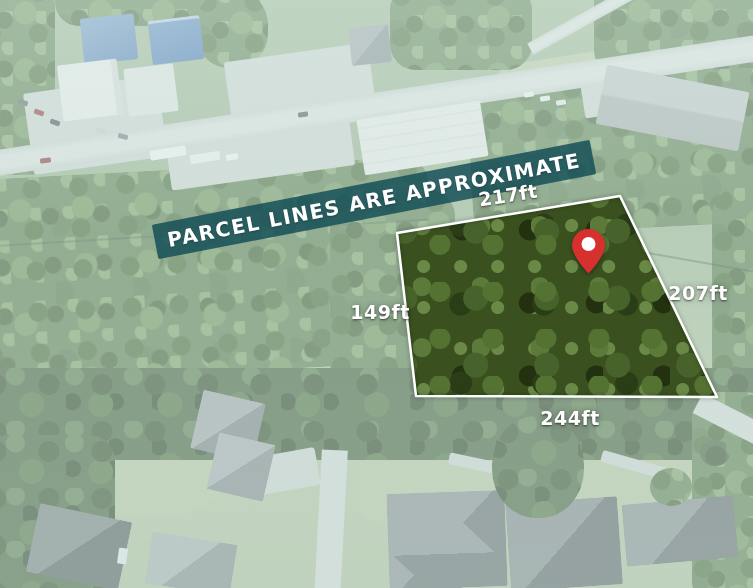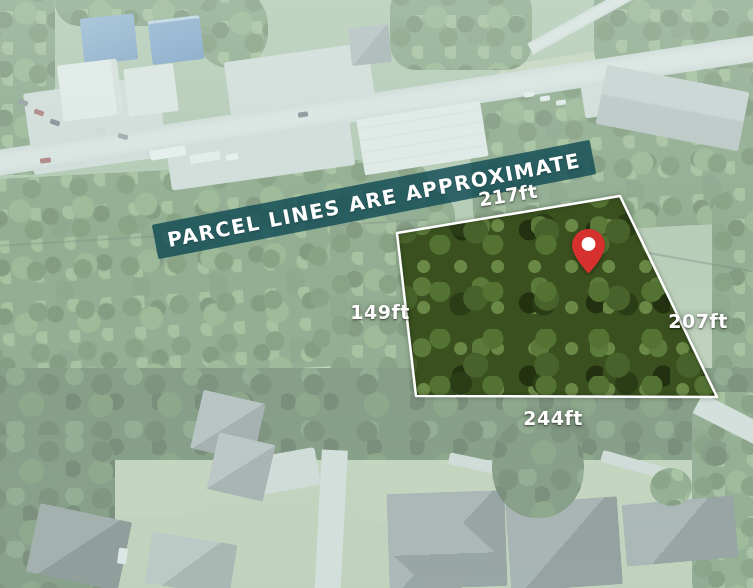--- a/index.html
+++ b/index.html
@@ -150,22 +150,22 @@
 
   <svg class="abs" style="left:0;top:0;filter:drop-shadow(0 0 2px rgba(0,0,0,.35));" width="753" height="588" viewBox="0 0 753 588">
     <polygon points="397,233 620,196 717,397 416,396" fill="none" stroke="#ffffff" stroke-width="2.5" stroke-linejoin="round"></polygon>
   </svg>
 
   <div class="banner">
     <span>PARCEL LINES ARE APPROXIMATE</span>
   </div>
 
   <div class="dim" style="left:508px;top:195px;transform:translate(-50%,-50%) rotate(-9deg);">217ft</div>
-  <div class="dim" style="left:698px;top:293px;margin-top:28px;">207ft</div>
+  <div class="dim" style="left:698px;top:293px;">207ft</div>
   <div class="dim" style="left:380px;top:312px;">149ft</div>
-  <div class="dim" style="left:553px;top:418px;">244ft</div>
+  <div class="dim" style="left:570px;top:418px;">244ft</div>
 
   <svg class="abs" style="left:571px;top:228px;filter:drop-shadow(0 2px 2px rgba(0,0,0,.35));" width="35" height="47" viewBox="0 0 35 47">
     <path d="M17.5 1 C8.4 1 1 8.4 1 17.5 c0 11 16.5 28 16.5 28 s16.5 -17 16.5 -28 C34 8.4 26.6 1 17.5 1 Z" fill="#d6302f"></path>
     <circle cx="17.5" cy="16" r="7" fill="#ffffff"></circle>
   </svg>
 
 </div>
 
 </body></html>

